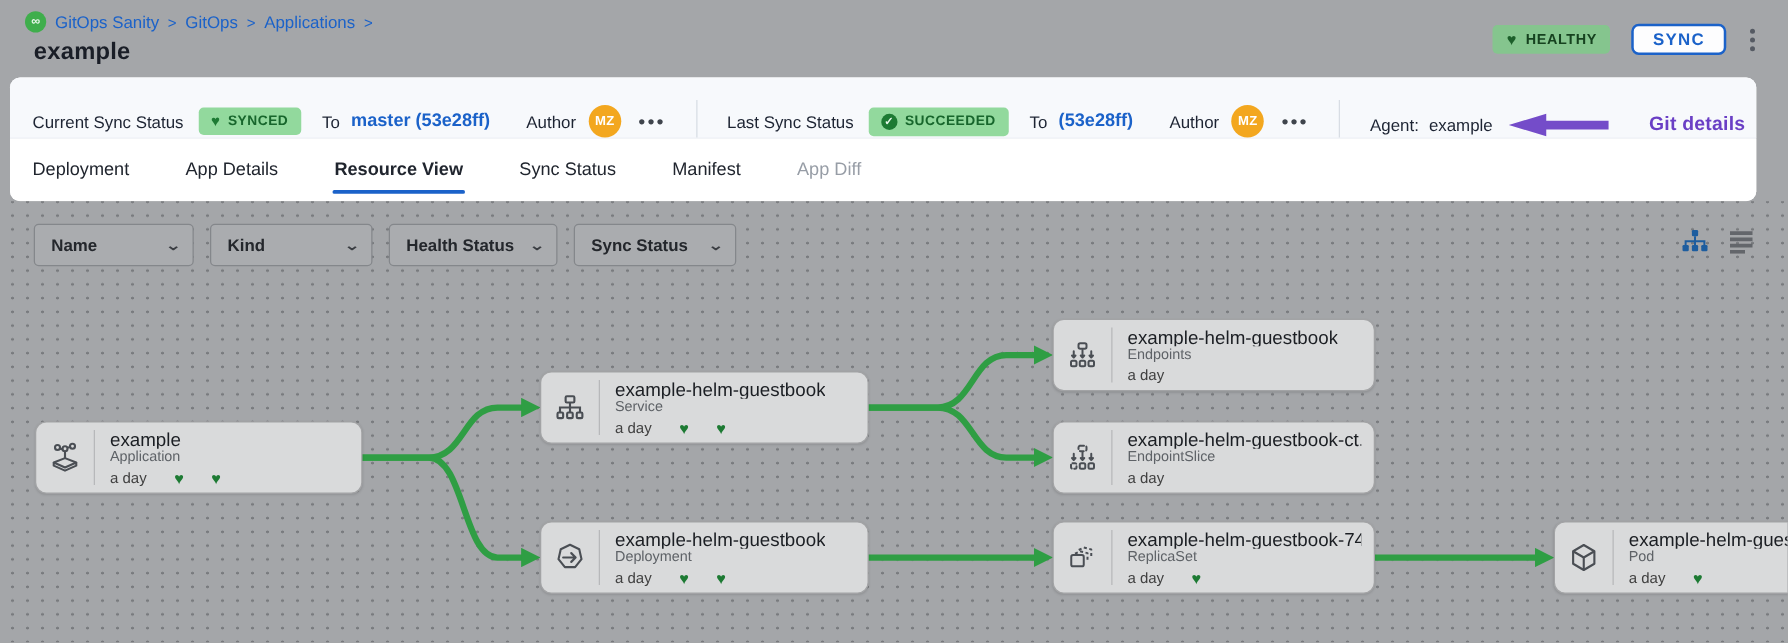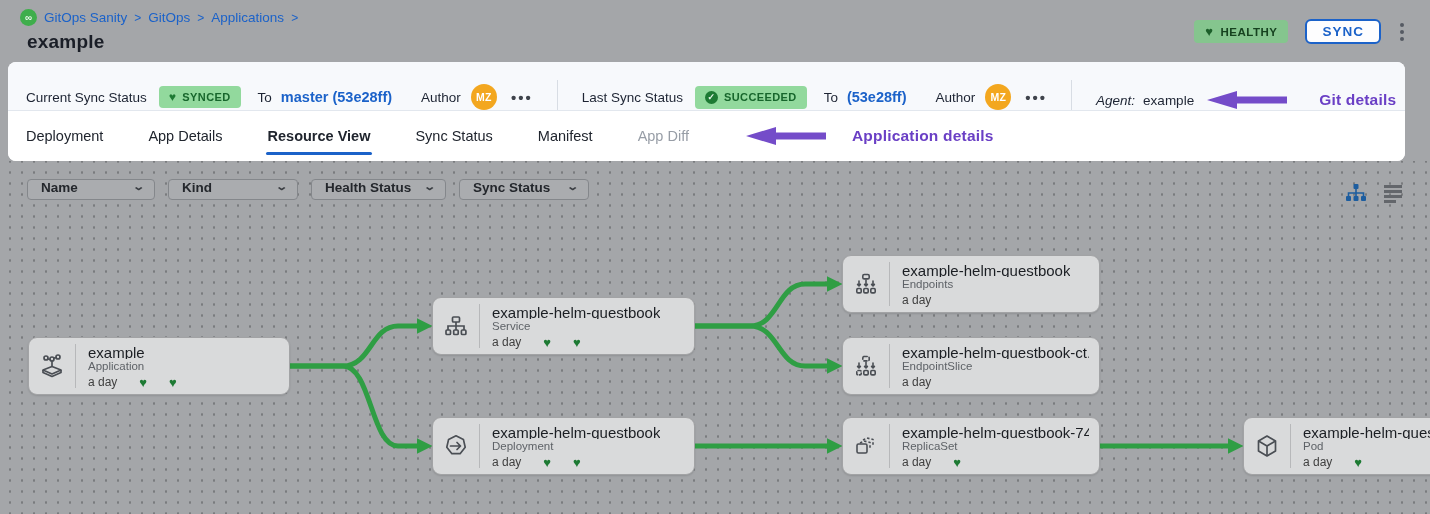--- a/index.html
+++ b/index.html
@@ -29,41 +29,41 @@
   .seg-label { margin-right:12px; }
   .badge-green { display:flex; align-items:center; gap:6px; background:#92d99d; color:#17662c; border-radius:4px; padding:5px 10px; font-size:11px; font-weight:700; letter-spacing:.4px; }
   .badge-green .b-heart { color:#1d7a33; font-size:12px; line-height:1; }
   .badge-green .b-check { width:13px; height:13px; border-radius:50%; background:#1d7a33; color:#eaf7ec; font-size:9px; display:flex; align-items:center; justify-content:center; }
   .to-label { margin:0 9px 0 17px; }
   .revision { color:#1b62c9; font-weight:700; font-size:14.5px; cursor:pointer; }
   .author-label { margin:0 10px 0 29px; }
   .avatar { width:26px; height:26px; border-radius:50%; background:#f3a71f; color:#ffffff; font-size:10.5px; font-weight:700; display:flex; align-items:center; justify-content:center; letter-spacing:.3px; }
   .more-dots { margin-left:14px; color:#3f444c; font-size:15px; font-weight:700; letter-spacing:2px; cursor:pointer; }
   .v-divider { width:1px; height:30px; background:#d8dde4; margin:0 24px; }
-  .agent-label { margin-right:8px;font-style:italic; }
+  .agent-label { margin-right:8px; }
   .agent-value { margin-right:13px; }
 
   .annotation-purple { color:#6a3fc5; font-weight:700; font-size:15.5px; letter-spacing:.2px; }
   .arrow-left-svg { display:block; }
 
   .tabs-row { height:50px; display:flex; align-items:stretch; padding-left:18px; background:#ffffff; border-radius:0 0 8px 8px; }
   .tab { display:flex; align-items:center; font-size:14.5px; color:#20252e; margin-right:45px; position:relative; cursor:pointer; white-space:nowrap; }
   .tab.active { font-weight:700; }
   .tab.active::after { content:""; position:absolute; left:-2px; right:-2px; bottom:6px; height:3px; background:#1b62c9; border-radius:2px; }
   .tab.disabled { color:#979da6; cursor:default; }
   .tabs-annot { display:flex; align-items:center; gap:26px; margin-left:12px; }
 
   
   .canvas { position:absolute; left:0; top:161px; width:1430px; height:353px;
     background-color:#a4a6a9;
     background-image:radial-gradient(rgba(74,76,80,.48) 1.1px, rgba(0,0,0,0) 1.4px);
     background-size:12px 11px; background-position:4px 6px; }
 
   .filter-bar { position:absolute; left:27px; top:18px; display:flex; gap:13px; }
-  .filter-btn { display:flex; justify-content:space-between; height:21px; border:1.5px solid #84878b; border-radius:4px; background:#aaacaf; color:#24272c; font-size:13.5px; font-weight:600; padding:0 11px 0 13px; cursor:pointer; }
+  .filter-btn { display:flex; align-items:center; justify-content:space-between; height:34px; border:1.5px solid #84878b; border-radius:4px; background:#aaacaf; color:#24272c; font-size:13.5px; font-weight:600; padding:0 11px 0 13px; cursor:pointer; }
   .filter-btn .chev { font-size:11px; color:#3a3d42; margin-left:10px; transform:scaleX(1.4); }
   .f-name { width:128px; } .f-kind { width:130px; } .f-health { width:135px; } .f-sync { width:130px; }
 
   .view-toggles { position:absolute; right:26px; top:21px; display:flex; gap:15px; align-items:center; }
   .view-toggles svg { display:block; cursor:pointer; }
 
   .edges-svg { position:absolute; left:0; top:0; width:1430px; height:353px; pointer-events:none; }
 
   .node { position:absolute; height:58px; background:#d9dadb; border:1px solid #a2a3a5; border-radius:9px; display:flex; align-items:stretch; cursor:pointer; box-shadow:0 1px 2px rgba(0,0,0,.12); overflow:hidden; }
   .node-icon { width:46px; display:flex; align-items:center; justify-content:center; color:#4a4e54; flex:0 0 46px; }
@@ -155,26 +155,20 @@
     </div>
   </div>
 
   <div class="tabs-row">
     <div class="tab">Deployment</div>
     <div class="tab">App Details</div>
     <div class="tab active">Resource View</div>
     <div class="tab">Sync Status</div>
     <div class="tab">Manifest</div>
     <div class="tab disabled">App Diff</div>
-    <div class="tabs-annot">
-      <svg class="arrow-left-svg" width="80" height="20" viewBox="0 0 80 20">
-        <path d="M80 6.5 L30 6.5 L30 1 L0 10 L30 19 L30 13.5 L80 13.5 Z" fill="#744cc9"></path>
-      </svg>
-      <span class="annotation-purple">Application details</span>
-    </div>
   </div>
 </div>
 
 <div class="canvas">
 
   <div class="filter-bar">
     <div class="filter-btn f-name">
       <span>Name</span>
       <span class="chev">⌄</span>
     </div>

